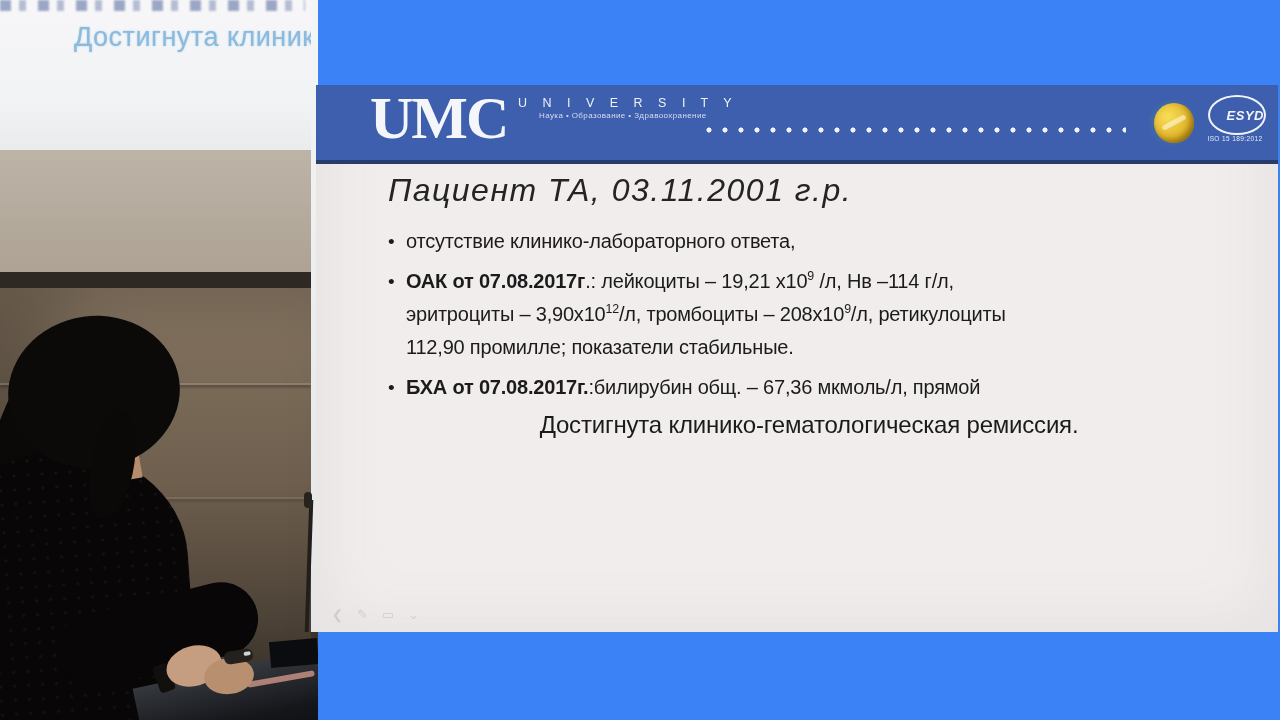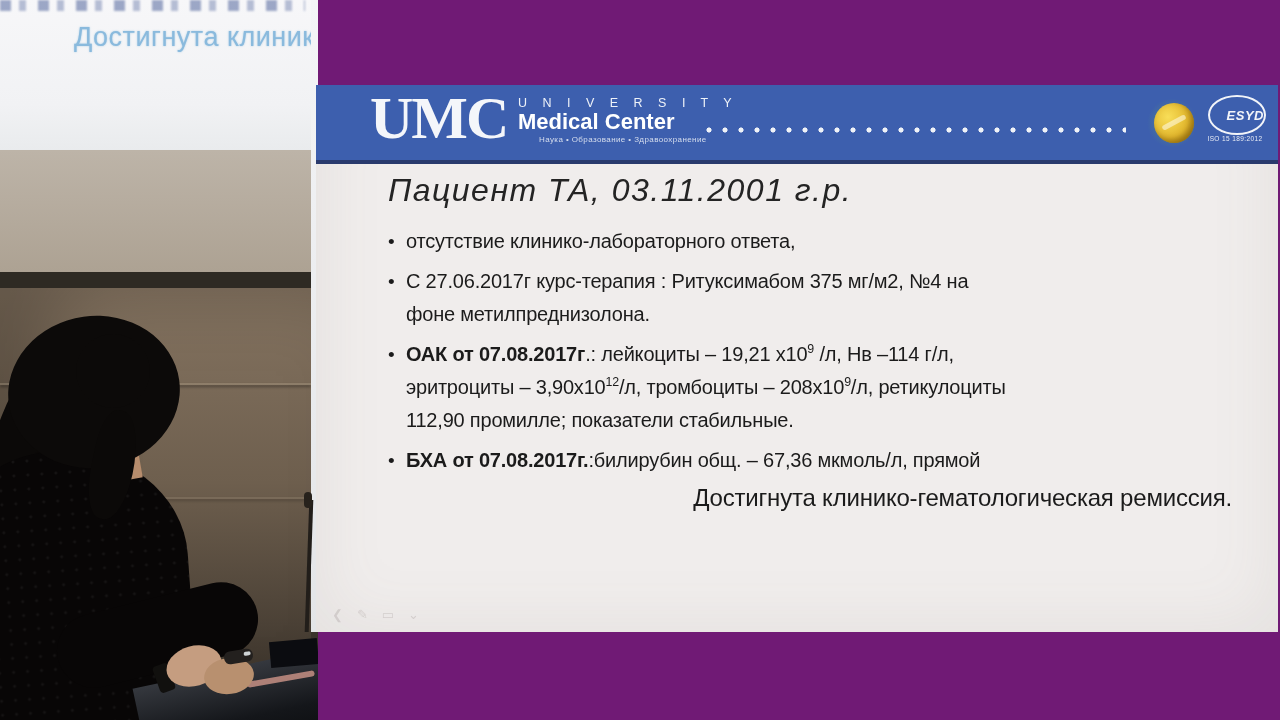--- a/index.html
+++ b/index.html
@@ -1,18 +1,18 @@
 <!DOCTYPE html>
 <html><head>
 <meta charset="utf-8">
 <style>
   html,body{margin:0;padding:0;background:#000;}
   body{width:1280px;height:720px;overflow:hidden;position:relative;
        font-family:"Liberation Sans",sans-serif;}
-  .frame{position:absolute;inset:0;background:#701a75;}
+  .frame{position:absolute;inset:0;background:#3b82f6;}
 
   
   .stage{position:absolute;left:0;top:0;width:318px;height:720px;overflow:hidden;background:#3a332b;}
   .screen{position:absolute;left:0;top:0;width:318px;height:150px;
           background:linear-gradient(180deg,#f7f7f9 0%,#f1f2f4 70%,#e9ebed 100%);}
   .screen-frag{position:absolute;left:0;top:0;width:305px;height:11px;opacity:.65;filter:blur(1px);
           background:repeating-linear-gradient(90deg,rgba(62,84,146,.75) 0 11px,transparent 11px 19px,rgba(62,84,146,.55) 19px 26px,transparent 26px 38px);}
   .screen-line{position:absolute;left:74px;top:22px;font-size:27px;letter-spacing:.5px;
           color:#8abadd;text-shadow:0 0 2px rgba(138,186,221,.7);white-space:nowrap;}
   .screen-edge{position:absolute;left:311px;top:0;width:9px;height:632px;
@@ -95,21 +95,21 @@
 
   .slide-body{padding:0 46px 0 70px;color:#1b1b1b;}
   .title{margin:8px 0 0 2px;font-size:32px;font-weight:normal;font-style:italic;
         letter-spacing:1.5px;color:#242424;}
   ul.bullets{list-style:none;margin:16px 0 0 0;padding:0;font-size:20px;line-height:33px;
         letter-spacing:-.2px;}
   ul.bullets li{position:relative;padding-left:20px;}
   ul.bullets li + li{margin-top:7px;}
   ul.bullets li::before{content:"•";position:absolute;left:2px;top:0;font-size:19px;}
   ul.bullets sup{font-size:.62em;line-height:0;}
-  .closing{margin:7px 0 0 0;font-size:24px;text-align:right;letter-spacing:-.2px;}
+  .closing{margin:7px 0 0 0;font-size:24px;text-align:center;letter-spacing:-.2px;}
   .nav{position:absolute;left:16px;bottom:10px;opacity:.45;color:#b7b0ae;font-size:13px;}
   .nav span{margin-right:14px;}
 </style>
 </head>
 <body>
 
 <div class="frame">
 
   <div class="stage">
     <div class="screen">
@@ -141,37 +141,35 @@
     <div class="screen-edge"></div>
     <div class="mic"></div>
     <div class="mic-head"></div>
   </div>
 
   <div class="slide">
     <div class="slide-header">
       <div class="umc">UMC</div>
       <div class="uni-block">
         <div class="uni">U N I V E R S I T Y</div>
-        <div class="mc">Medical Center</div>
         <div class="tag">Наука • Образование • Здравоохранение</div>
       </div>
       <div class="dots"></div>
       <div class="coin-glow"></div>
       <div class="coin"></div>
       <div class="esyd">
         <span class="esyd-label">ESYD</span>
       </div>
       <div class="esyd-caption">ISO 15 189:2012</div>
     </div>
 
     <div class="slide-body">
       <h1 class="title">Пациент ТА, 03.11.2001 г.р.</h1>
       <ul class="bullets" id="bullets">
           <li><span>отсутствие клинико-лабораторного ответа,</span></li>
-          <li><span>С 27.06.2017г курс-терапия : Ритуксимабом 375 мг/м2, №4 на</span><br><span>фоне метилпреднизолона.</span></li>
           <li><span style="font-weight: bold;">ОАК от 07.08.2017г</span><span>.: лейкоциты – 19,21 х10</span><sup>9</sup><span> /л, Нв –114 г/л,</span><br><span>эритроциты – 3,90х10</span><sup>12</sup><span>/л, тромбоциты – 208х10</span><sup>9</sup><span>/л, ретикулоциты</span><br><span>112,90 промилле;  показатели стабильные.</span></li>
           <li><span style="font-weight: bold;">БХА от 07.08.2017г.</span><span>:билирубин общ. – 67,36 мкмоль/л, прямой</span><br></li>
         </ul>
       <p class="closing">Достигнута клинико-гематологическая ремиссия.</p>
     </div>
 
     <div class="nav" id="nav-icons"><span>❮</span><span>✎</span><span>▭</span><span>⌄</span></div>
   </div>
 </div>
 

